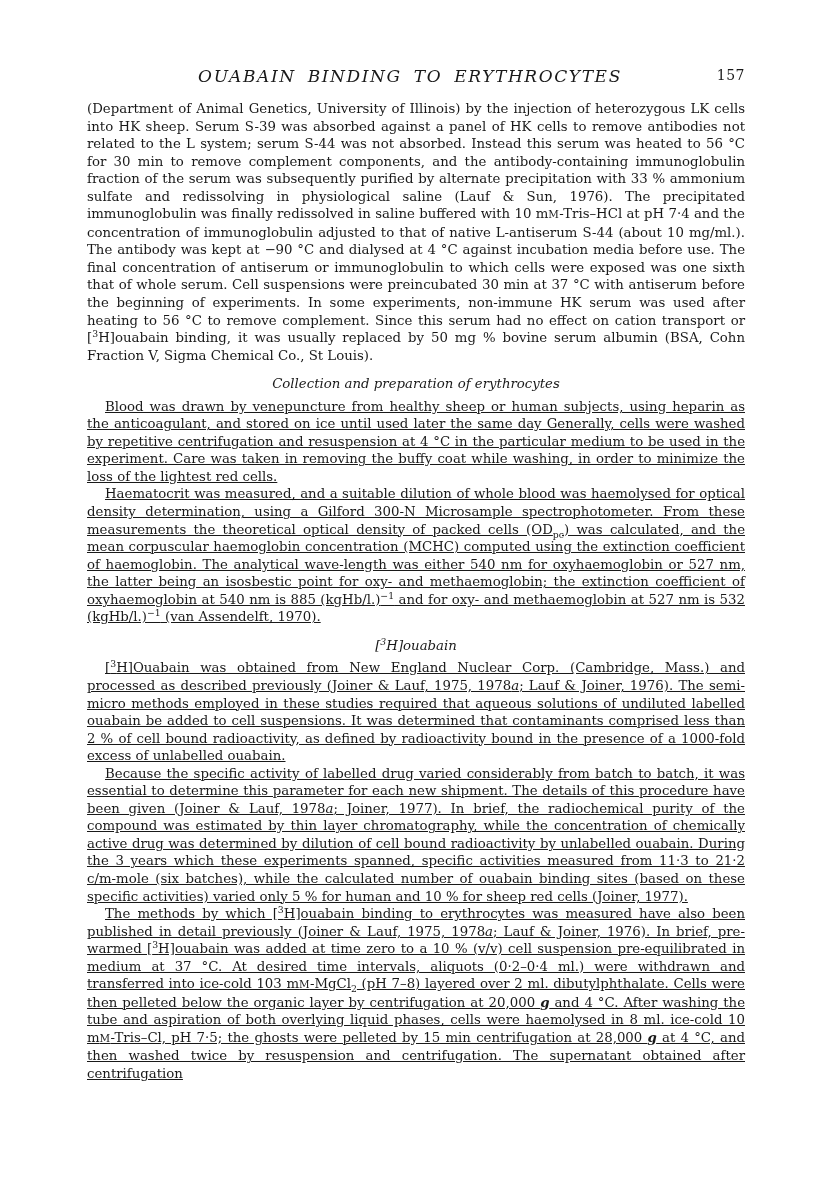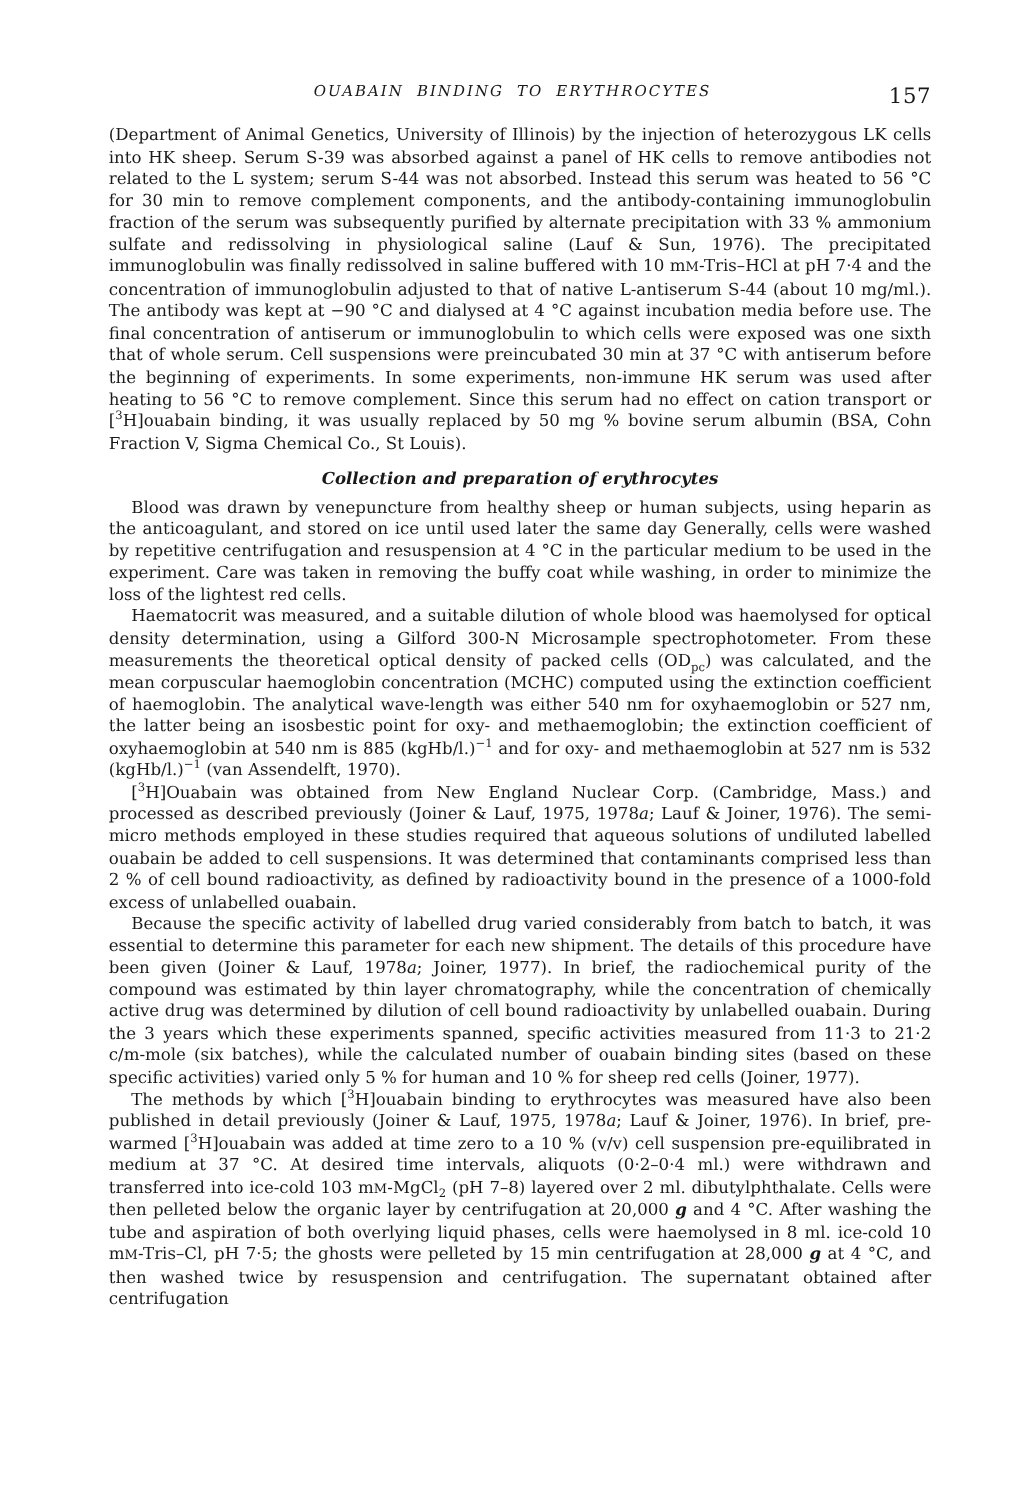--- a/index.html
+++ b/index.html
@@ -22,48 +22,49 @@
     position: relative;
     height: 24px;
     margin-bottom: 10px;
   }
   .running-title {
     position: absolute;
     left: 0;
     right: 0;
     text-align: center;
     font-style: italic;
-    font-size: 12px;
+    font-size: 17px;
     letter-spacing: 1.6px;
     word-spacing: 5px;
     white-space: nowrap;
   }
   .page-number {
     position: absolute;
     right: 0;
     top: 1px;
-    font-size: 17px;
+    font-size: 14px;
     letter-spacing: 0.5px;
     text-align: center;
   }
   .body-text {
     font-size: 13.3px;
     line-height: 17.55px;
     text-align: justify;
     margin-left: 12px;
   }
   .para {
     margin: 0;
   }
   .para.indent {
     text-indent: 18px;
+    text-decoration: underline;
   }
   .section-heading {
     margin: 11px 0 5px 0;
-    font-weight: bold;
+    font-weight: normal;
     font-style: italic;
     font-size: 13.3px;
     line-height: 17.55px;
     text-align: center;
   }
   sup, sub {
     font-size: 0.7em;
     line-height: 0;
   }
   .smcap {
@@ -83,20 +84,21 @@
 
   <main class="body-text">
     <p class="para">(Department of Animal Genetics, University of Illinois) by the injection of heterozygous LK cells into HK sheep. Serum S-39 was absorbed against a panel of HK cells to remove antibodies not related to the L system; serum S-44 was not absorbed. Instead this serum was heated to 56 °C for 30 min to remove complement components, and the antibody-containing immunoglobulin fraction of the serum was subsequently purified by alternate precipitation with 33 % ammonium sulfate and redissolving in physiological saline (Lauf &amp; Sun, 1976). The precipitated immunoglobulin was finally redissolved in saline buffered with 10 m<span class="smcap">M</span>-Tris–HCl at pH 7·4 and the concentration of immunoglobulin adjusted to that of native L-antiserum S-44 (about 10 mg/ml.). The antibody was kept at −90 °C and dialysed at 4 °C against incubation media before use. The final concentration of antiserum or immunoglobulin to which cells were exposed was one sixth that of whole serum. Cell suspensions were preincubated 30 min at 37 °C with antiserum before the beginning of experiments. In some experiments, non-immune HK serum was used after heating to 56 °C to remove complement. Since this serum had no effect on cation transport or [<sup>3</sup>H]ouabain binding, it was usually replaced by 50 mg % bovine serum albumin (BSA, Cohn Fraction V, Sigma Chemical Co., St Louis).</p>
 
     <h3 class="section-heading">Collection and preparation of erythrocytes</h3>
 
     <p class="para indent">Blood was drawn by venepuncture from healthy sheep or human subjects, using heparin as the anticoagulant, and stored on ice until used later the same day  Generally, cells were washed by repetitive centrifugation and resuspension at 4 °C in the particular medium to be used in the experiment. Care was taken in removing the buffy coat while washing, in order to minimize the loss of the lightest red cells.</p>
 
     <p class="para indent">Haematocrit was measured, and a suitable dilution of whole blood was haemolysed for optical density determination, using a Gilford 300-N Microsample spectrophotometer. From these measurements the theoretical optical density of packed cells (OD<sub>pc</sub>) was calculated, and the mean corpuscular haemoglobin concentration (MCHC) computed using the extinction coefficient of haemoglobin. The analytical wave-length was either 540 nm for oxyhaemoglobin or 527 nm, the latter being an isosbestic point for oxy- and methaemoglobin; the extinction coefficient of oxyhaemoglobin at 540 nm is 885 (kgHb/l.)<sup>−1</sup> and for oxy- and methaemoglobin at 527 nm is 532 (kgHb/l.)<sup>−1</sup> (van Assendelft, 1970).</p>
 
+    <h3 class="section-heading">[<sup>3</sup>H]ouabain</h3>
 
     <p class="para indent">[<sup>3</sup>H]Ouabain was obtained from New England Nuclear Corp. (Cambridge, Mass.) and processed as described previously (Joiner &amp; Lauf, 1975, 1978<i>a</i>; Lauf &amp; Joiner, 1976). The semi-micro methods employed in these studies required that aqueous solutions of undiluted labelled ouabain be added to cell suspensions. It was determined that contaminants comprised less than 2 % of cell bound radioactivity, as defined by radioactivity bound in the presence of a 1000-fold excess of unlabelled ouabain.</p>
 
     <p class="para indent">Because the specific activity of labelled drug varied considerably from batch to batch, it was essential to determine this parameter for each new shipment. The details of this procedure have been given (Joiner &amp; Lauf, 1978<i>a</i>; Joiner, 1977). In brief, the radiochemical purity of the compound was estimated by thin layer chromatography, while the concentration of chemically active drug was determined by dilution of cell bound radioactivity by unlabelled ouabain. During the 3 years which these experiments spanned, specific activities measured from 11·3 to 21·2 c/m-mole (six batches), while the calculated number of ouabain binding sites (based on these specific activities) varied only 5 % for human and 10 % for sheep red cells (Joiner, 1977).</p>
 
 
     <p class="para indent">The methods by which [<sup>3</sup>H]ouabain binding to erythrocytes was measured have also been published in detail previously (Joiner &amp; Lauf, 1975, 1978<i>a</i>; Lauf &amp; Joiner, 1976). In brief, pre-warmed [<sup>3</sup>H]ouabain was added at time zero to a 10 % (v/v) cell suspension pre-equilibrated in medium at 37 °C. At desired time intervals, aliquots (0·2–0·4 ml.) were withdrawn and transferred into ice-cold 103 m<span class="smcap">M</span>-MgCl<sub>2</sub> (pH 7–8) layered over 2 ml. dibutylphthalate. Cells were then pelleted below the organic layer by centrifugation at 20,000 <b><i>g</i></b> and 4 °C. After washing the tube and aspiration of both overlying liquid phases, cells were haemolysed in 8 ml. ice-cold 10 m<span class="smcap">M</span>-Tris–Cl, pH 7·5; the ghosts were pelleted by 15 min centrifugation at 28,000 <b><i>g</i></b> at 4 °C, and then washed twice by resuspension and centrifugation. The supernatant obtained after centrifugation</p>
   </main>
 
 </div>

